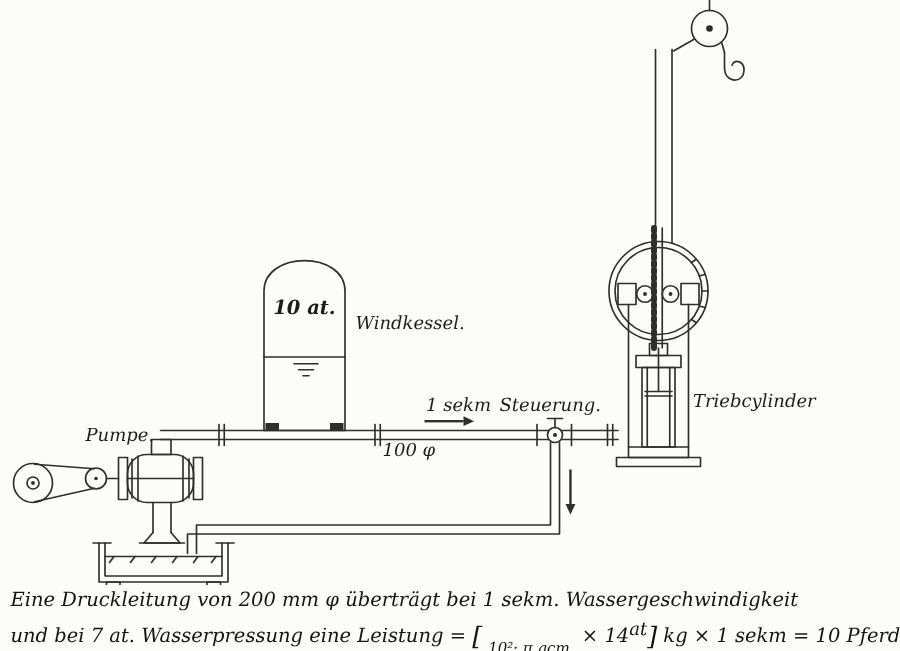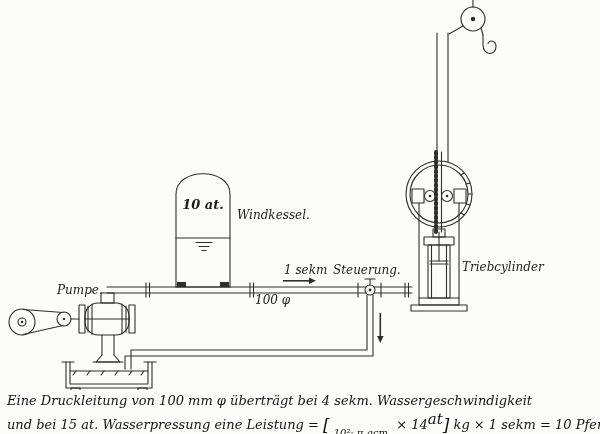--- a/index.html
+++ b/index.html
@@ -21,21 +21,21 @@
     font:italic 13px "DejaVu Serif", serif;
     color:#141414;line-height:19px;
   }
   .cap-line{white-space:nowrap;}
   .frac{
     display:inline-flex;flex-direction:column;align-items:center;
     vertical-align:-7px;font-size:10px;line-height:1.15;margin:0 2px;
   }
   .frac .num{border-bottom:1px solid #141414;padding:0 2px;}
   .bracket{font-size:17px;vertical-align:-2px;}
-  sup{font-size:15px;}
+  sup{font-size:12px;}
 </style>
 </head>
 <body>
 
 <div class="stage">
 
   <svg class="diagram" width="600" height="390" viewBox="0 0 600 390">
     <g stroke="#2e2e2e" stroke-width="1.1" fill="none" stroke-linecap="round" stroke-linejoin="round">
 
       <g>
@@ -190,21 +190,21 @@
       <text class="lbl lbl-big" x="203" y="209" text-anchor="middle">10 at.</text>
       <text class="lbl" x="237" y="219">Windkessel.</text>
       <text class="lbl" x="284" y="274">1 sekm</text>
       <text class="lbl" x="333" y="274">Steuerung.</text>
       <text class="lbl" x="255" y="304">100 φ</text>
       <text class="lbl" x="462" y="271">Triebcylinder</text>
     </g>
   </svg>
 
   <div class="caption">
-    <div class="cap-line">Eine Druckleitung von 100 mm φ überträgt bei 4 sekm. Wassergeschwindigkeit</div>
+    <div class="cap-line">Eine Druckleitung von 200 mm φ überträgt bei 1 sekm. Wassergeschwindigkeit</div>
     <div class="cap-line">
-      <span>und bei 15 at. Wasserpressung eine Leistung = </span><span class="bracket">[</span><span class="frac">
+      <span>und bei 7 at. Wasserpressung eine Leistung = </span><span class="bracket">[</span><span class="frac">
           <span class="num">10²· π qcm</span>
         </span><span> × 14</span><sup>at</sup><span class="bracket">]</span><span> kg × 1 sekm = 10 Pferdestärken.</span>
     </div>
   </div>
 
 </div>
 
 </body></html>

